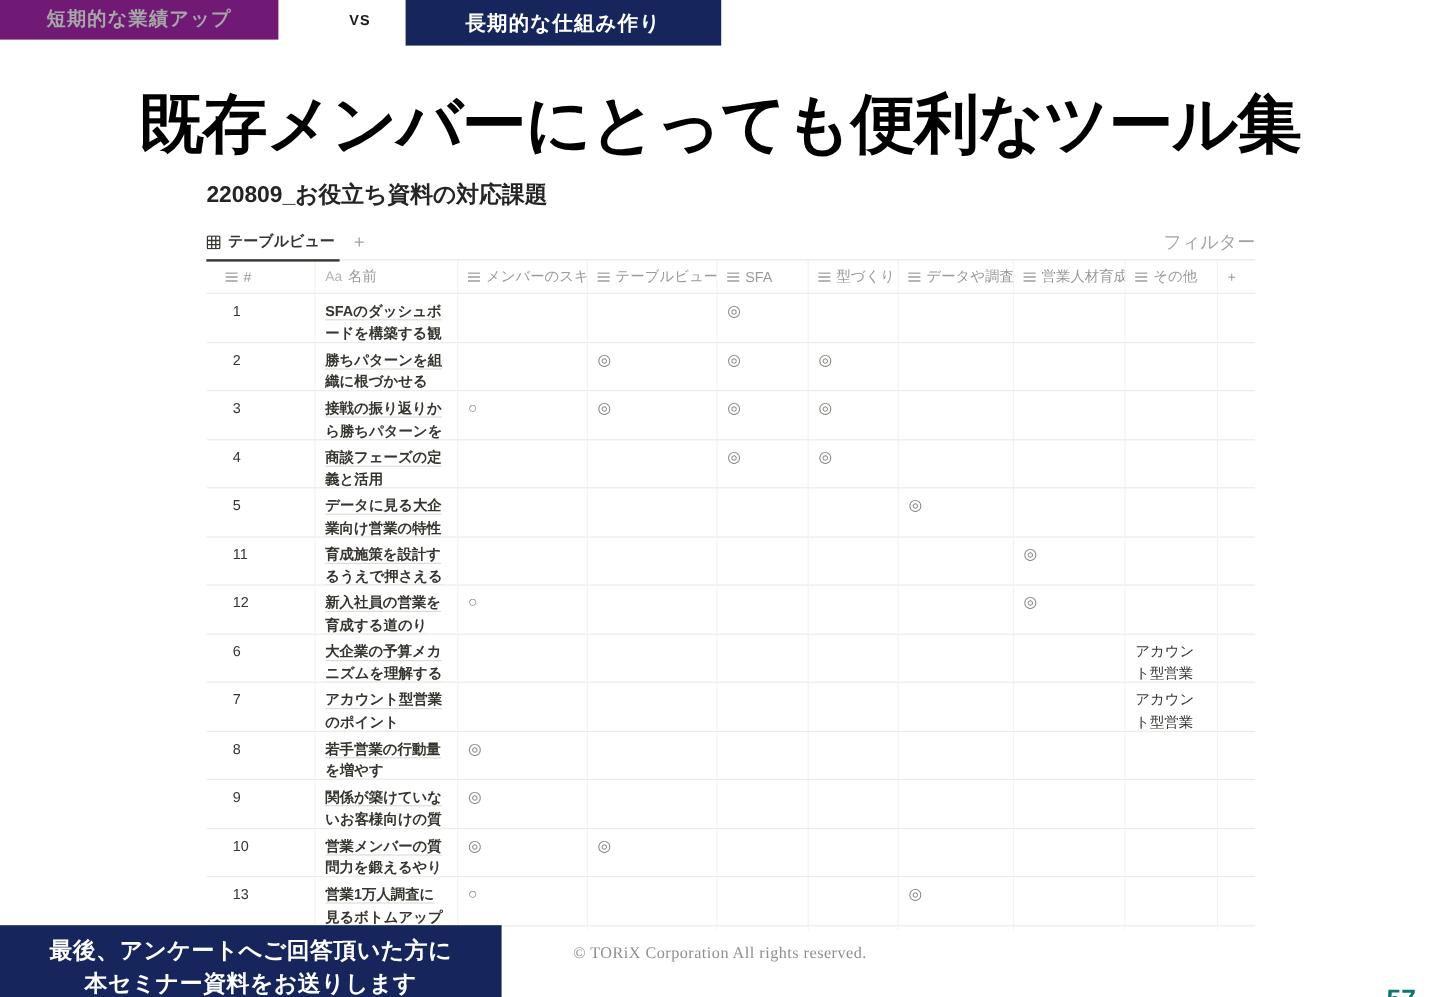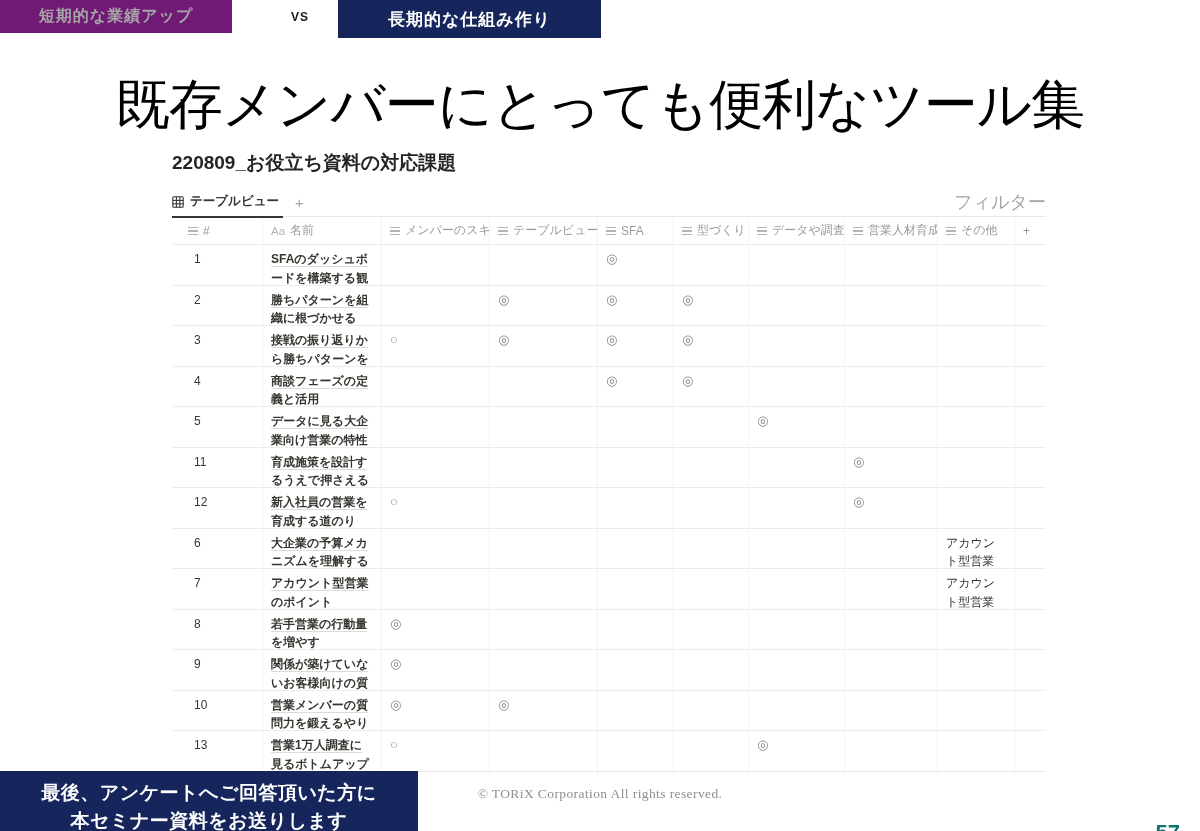--- a/index.html
+++ b/index.html
@@ -21,38 +21,38 @@
     color:#1a1a1a;font-size:12px;font-weight:700;letter-spacing:1px;
   }
   .banner-right{
     position:absolute;left:338px;top:0;width:263px;height:38px;background:#16265c;
     display:flex;align-items:center;justify-content:center;
     color:#ffffff;font-size:17px;font-weight:700;letter-spacing:1px;
   }
   
   .slide-title{
     position:absolute;top:36px;left:0;width:100%;text-align:center;
-    font-size:54px;font-weight:400;color:#000;letter-spacing:-1px;line-height:1.2;
+    font-size:54px;font-weight:700;color:#000;letter-spacing:-1px;line-height:1.2;
     white-space:nowrap;
   }
   
   .notion{position:absolute;left:172px;top:150px;width:874px;color:#37352f;}
   .db-title{font-size:19px;font-weight:700;color:#252525;line-height:26px;}
   .toolbar{
     position:relative;margin-top:12px;height:28px;border-bottom:1px solid #e8e8e6;
     display:flex;align-items:center;
   }
   .view-tab{
     display:inline-flex;align-items:center;gap:6px;height:100%;
     border-bottom:2px solid #37352f;margin-bottom:-1px;padding-right:4px;
     font-size:12.5px;font-weight:600;color:#37352f;cursor:default;
   }
   .view-tab svg{display:block;}
   .add-view{margin-left:12px;color:#a5a4a1;font-size:15px;line-height:1;}
-  .filter-btn{margin-left:auto;color:#a5a4a1;font-size:18px;}
+  .filter-btn{margin-left:auto;color:#a5a4a1;font-size:15px;}
   
   .grid-row{
     display:grid;
     grid-template-columns:91px 119px 108px 108px 76px 75px 96px 93px 77px 31px;
   }
   .thead{height:27px;border-bottom:1px solid #ececea;}
   .th{
     display:flex;align-items:center;gap:5px;padding-left:8px;
     font-size:12px;color:#9b9a97;overflow:hidden;white-space:nowrap;
     border-right:1px solid #f3f3f1;

